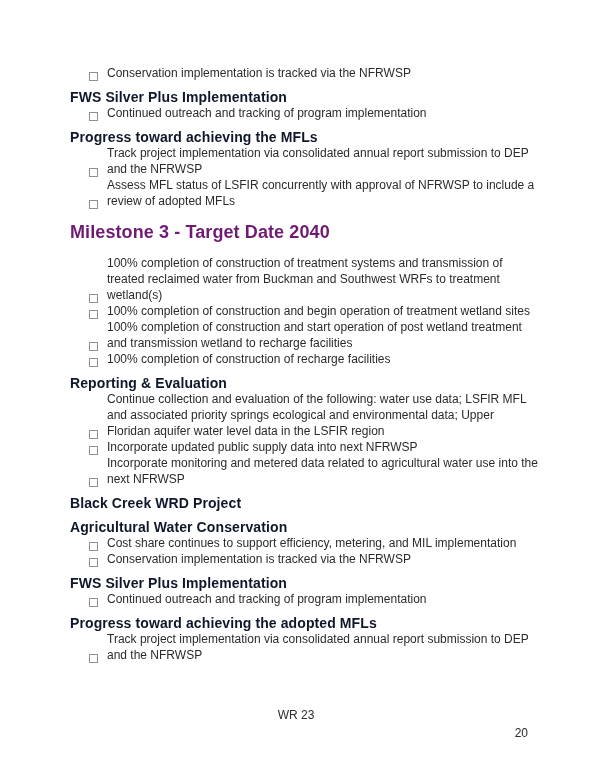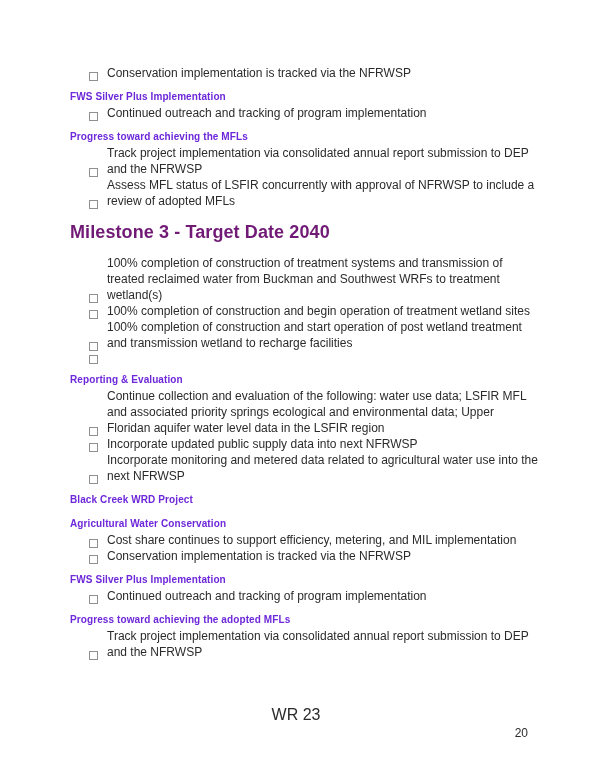--- a/index.html
+++ b/index.html
@@ -15,24 +15,24 @@
     position: relative;
     width: 600px;
     height: 776px;
     background: #ffffff;
   }
   .content {
     padding: 65px 60px 0 70px;
     color: #2b2b2b;
   }
   h3.sec {
-    font-size: 10px;
+    font-size: 14px;
     line-height: 16px;
     font-weight: bold;
-    color: #6d28d9;
+    color: #0f172a;
     margin: 8px 0 0 0;
     letter-spacing: 0.1px;
   }
   h2.milestone {
     font-size: 18px;
     line-height: 21px;
     font-weight: bold;
     color: #1f6d87;
     margin: 13px 0 12px 0;
     letter-spacing: 0.1px;
@@ -66,21 +66,21 @@
     font-size: 12px;
     line-height: 14px;
     color: #2b2b2b;
   }
   .footer-doc-code {
     position: absolute;
     top: 708px;
     left: 0;
     width: 592px;
     text-align: center;
-    font-size: 16px;
+    font-size: 12px;
     line-height: 14px;
     color: #2b2b2b;
   }
 </style>
 </head>
 <body>
 
 <div class="page">
   <div class="content">
 
@@ -140,20 +140,23 @@
       </div>
       <div class="bullet">
         <span class="sq"></span>
         <div class="bt">
           <div class="ln">100% completion of construction and start operation of post wetland treatment</div>
           <div class="ln">and transmission wetland to recharge facilities</div>
         </div>
       </div>
       <div class="bullet">
         <span class="sq"></span>
+        <div class="bt">
+          <div class="ln">100% completion of construction of recharge facilities</div>
+        </div>
       </div>
     </div>
 
     <h3 class="sec">Reporting &amp; Evaluation</h3>
     <div class="bullets">
       <div class="bullet">
         <span class="sq"></span>
         <div class="bt">
           <div class="ln">Continue collection and evaluation of the following: water use data; LSFIR MFL</div>
           <div class="ln">and associated priority springs ecological and environmental data; Upper</div>

